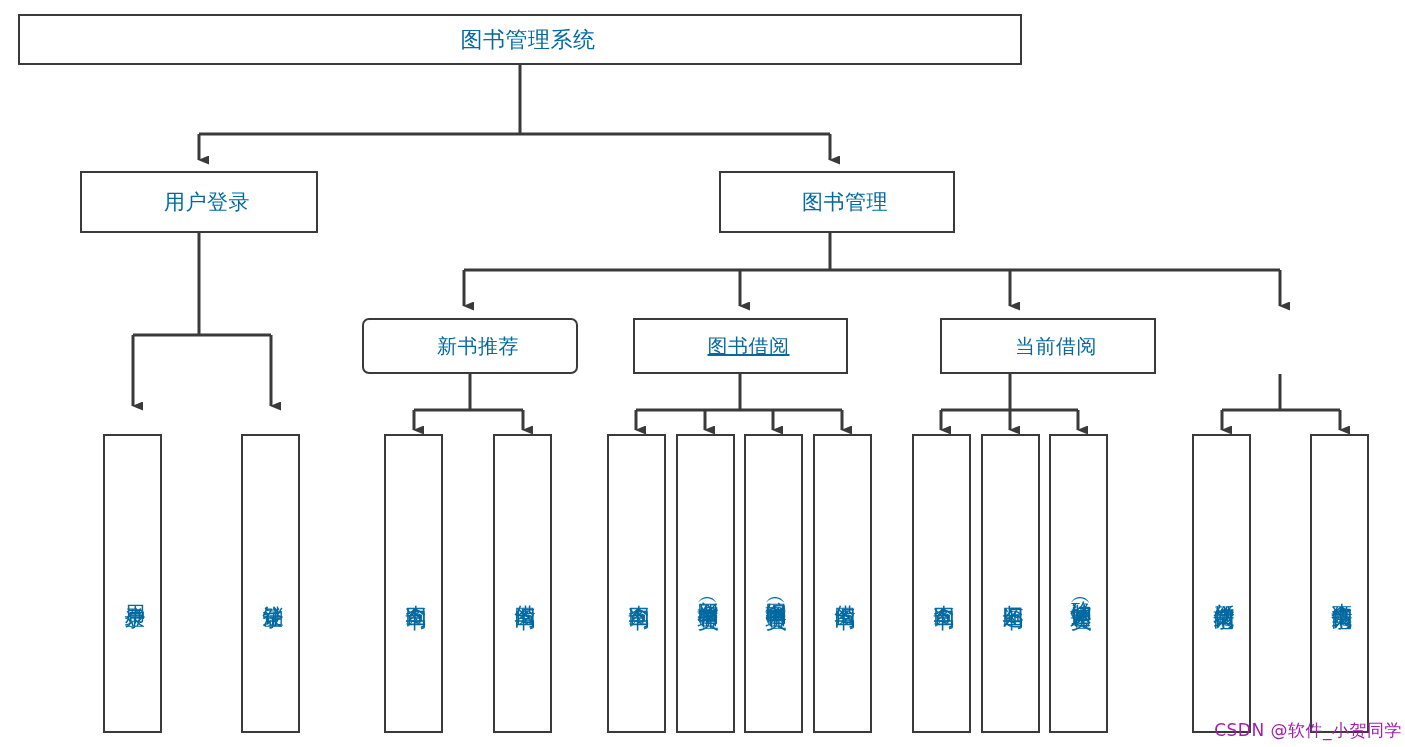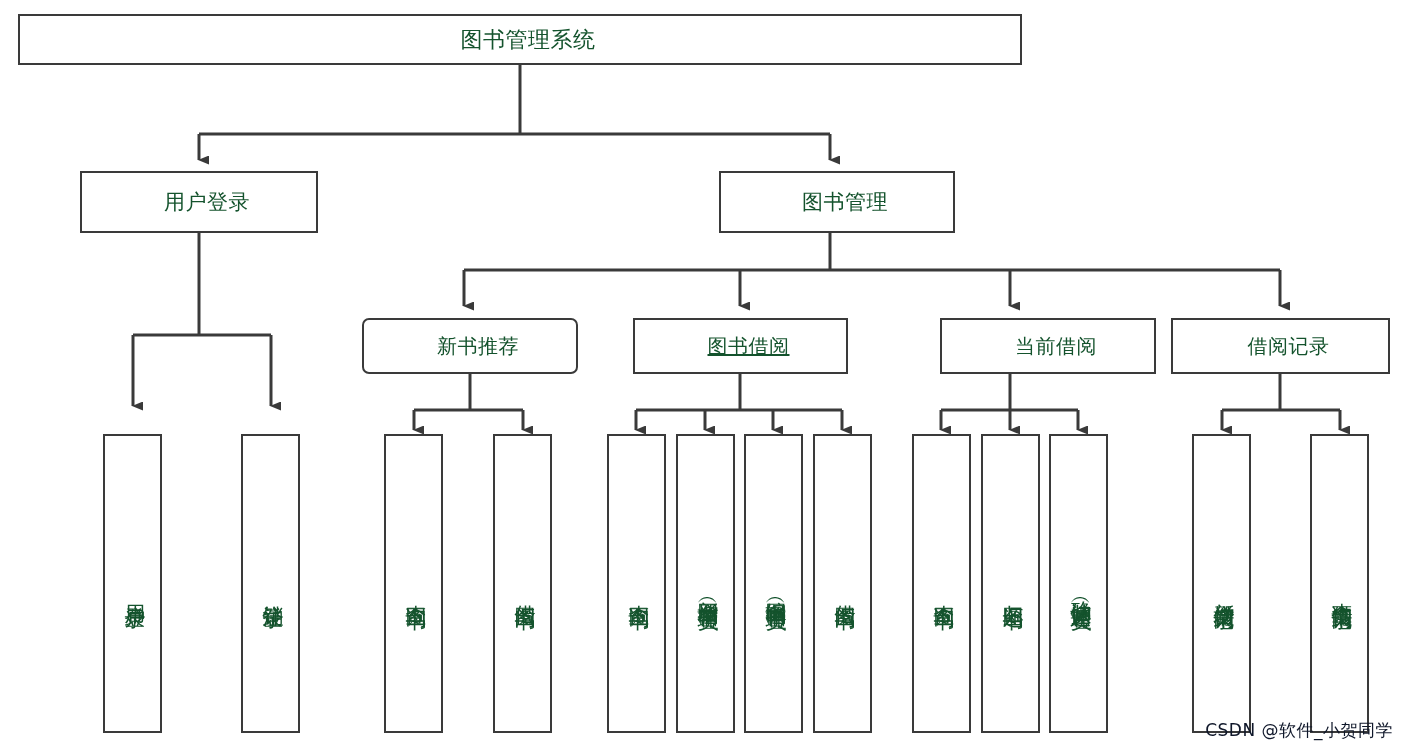--- a/index.html
+++ b/index.html
@@ -25,21 +25,21 @@
     height: 747px;
   }
   .node-box {
     position: absolute;
     box-sizing: border-box;
     border: 2.5px solid #3a3a3a;
     background: #ffffff;
     display: flex;
     align-items: center;
     justify-content: center;
-    color: #14532d;
+    color: #0369a1;
     padding-left: 16px;
   }
   .node-label {
     display: block;
     text-align: center;
     letter-spacing: 0.5px;
     white-space: nowrap;
   }
   .node-root .node-label {
     font-size: 22px;
@@ -58,24 +58,24 @@
   .node-leaf .node-label {
     writing-mode: vertical-rl;
     text-orientation: upright;
     font-size: 21px;
     line-height: 1.28;
     letter-spacing: 1.5px;
     white-space: nowrap;
   }
   #watermark {
     position: absolute;
-    right: 12px;
+    right: 3px;
     bottom: 5px;
     font-size: 17px;
-    color: #0f172a;
+    color: #a21caf;
     letter-spacing: 0.5px;
     white-space: nowrap;
     pointer-events: none;
   }
 </style>
 </head>
 <body>
 
 <div id="canvas">
 
@@ -142,23 +142,20 @@
 
   <div class="node-box node-l2" style="left:362px; top:318px; width:216px; height:56px;border-radius:7px;">
     <span class="node-label">新书推荐</span>
   </div>
   <div class="node-box node-l2" style="left:633px; top:318px; width:215px; height:56px;text-decoration:underline;">
     <span class="node-label">图书借阅</span>
   </div>
   <div class="node-box node-l2" style="left:902px; top:318px; width:216px; height:56px;margin-left:38px;">
     <span class="node-label">当前借阅</span>
   </div>
-  <div class="node-box node-l2" style="left:1171px; top:318px; width:219px; height:56px;">
-    <span class="node-label">借阅记录</span>
-  </div>
 
   <div class="node-box node-leaf" style="left:103px; top:434px; width:59px; height:299px;">
     <span class="node-label">用户登录</span>
   </div>
   <div class="node-box node-leaf" style="left:241px; top:434px; width:59px; height:299px;">
     <span class="node-label">注销登录</span>
   </div>
 
   <div class="node-box node-leaf" style="left:384px; top:434px; width:59px; height:299px;">
     <span class="node-label">查询图书</span>

